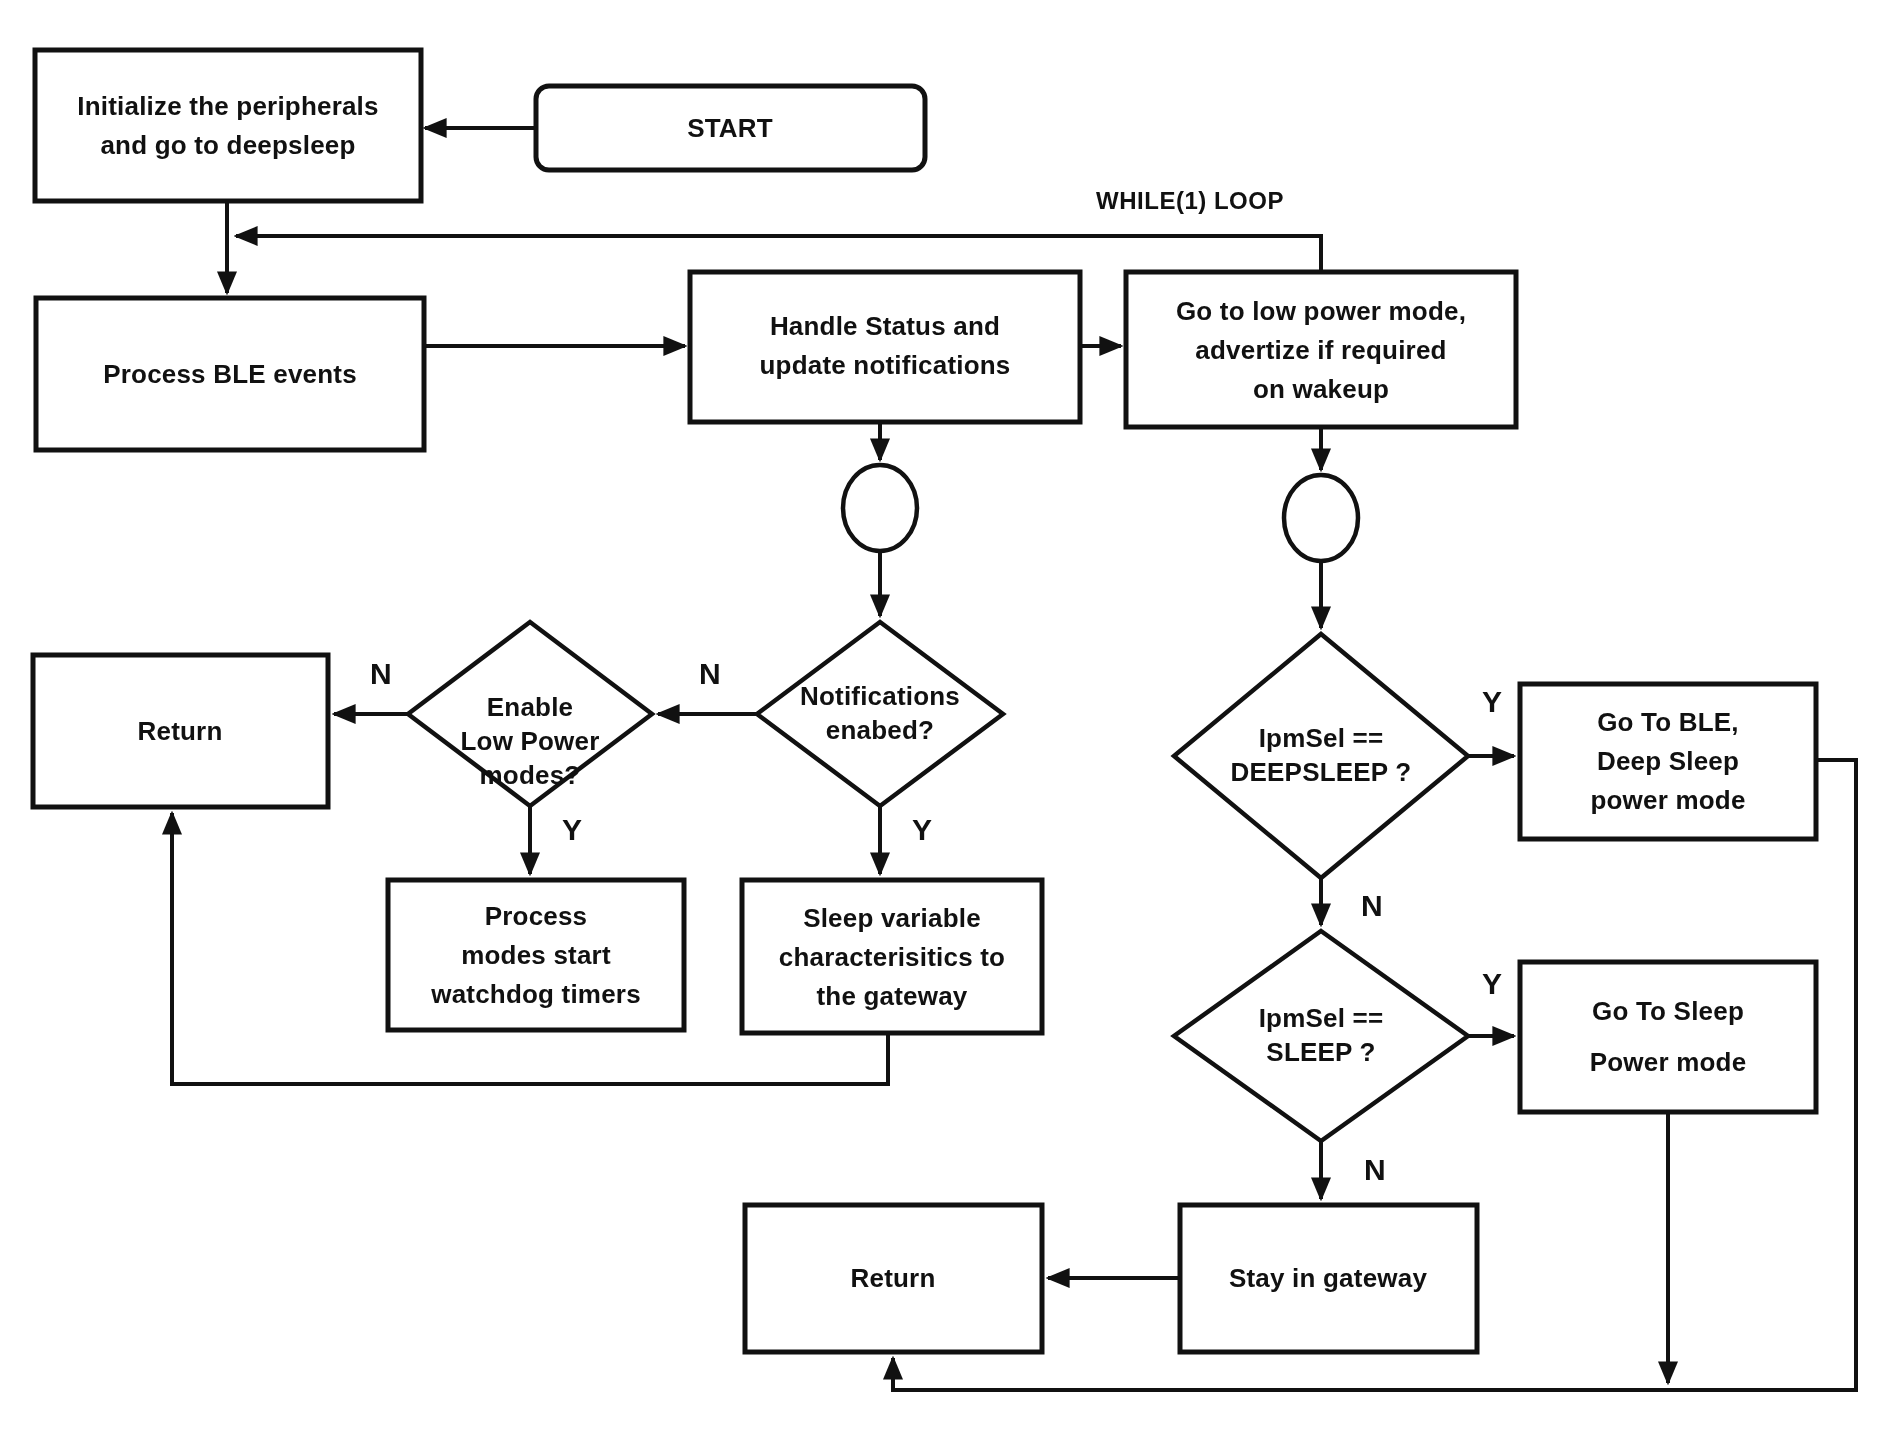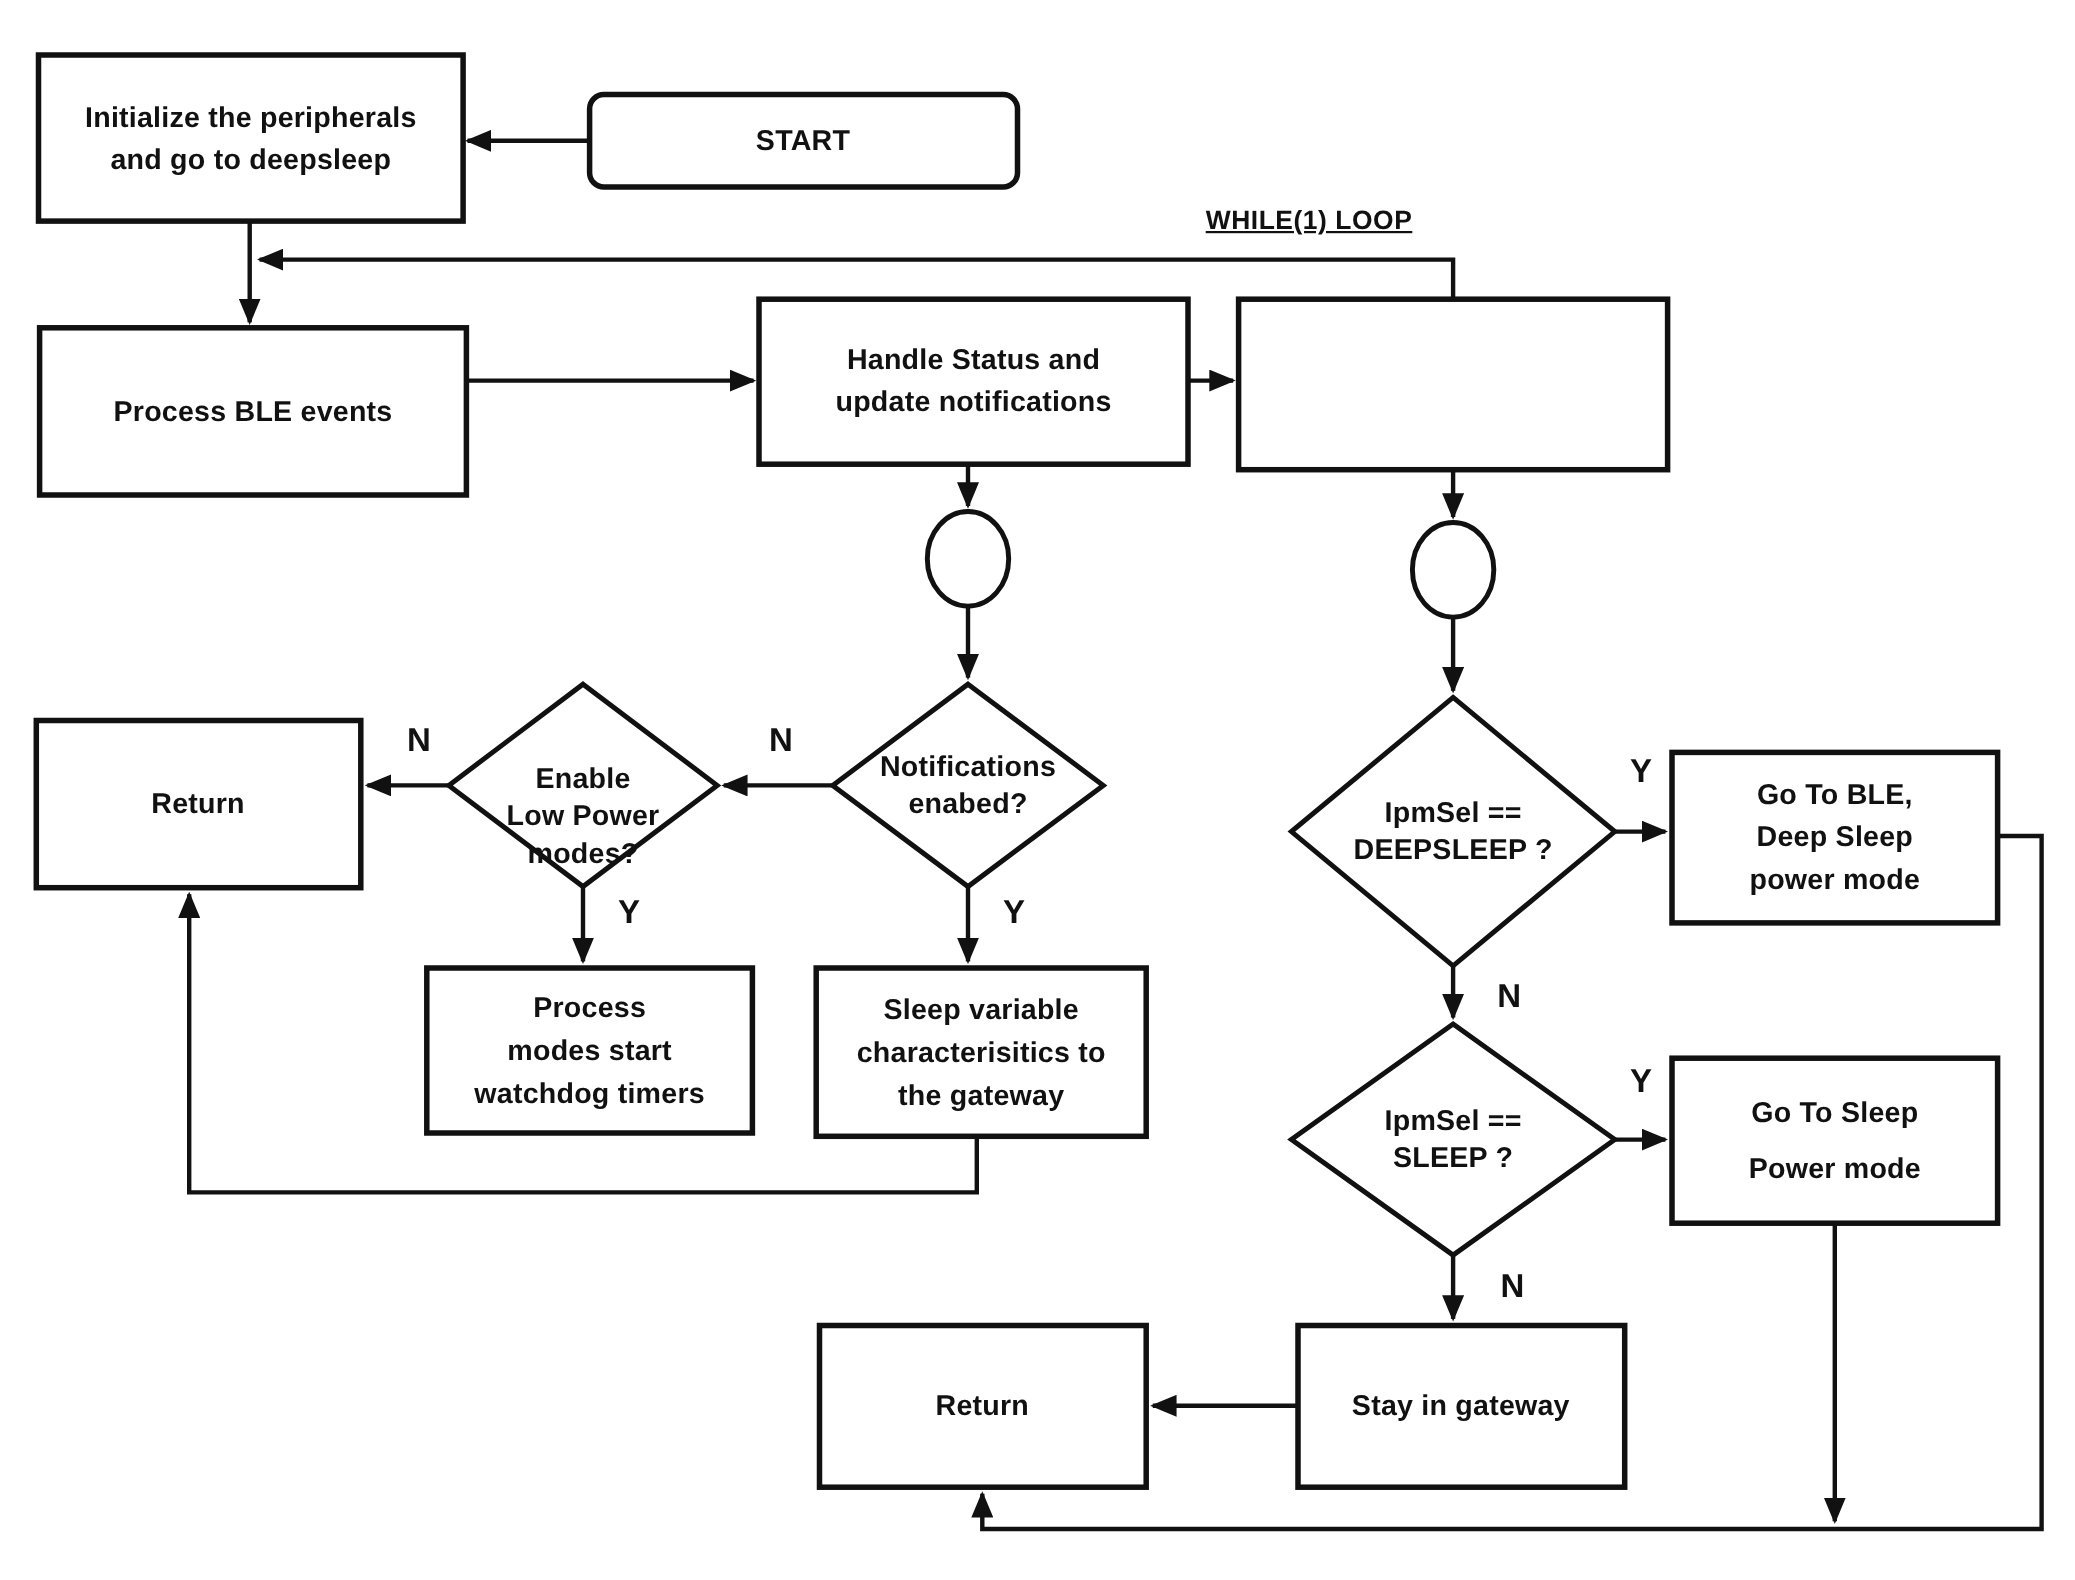--- a/index.html
+++ b/index.html
@@ -22,21 +22,21 @@
     text-align:center;
     font-weight:700;
     font-size:26px;
     line-height:1.5;
     white-space:pre-line;
     letter-spacing:0.2px;
   }
   .lbl.diamond{ line-height:1.3; }
   .lbl.airy{ line-height:1.95; }
   .lbl.branch{ font-size:30px; line-height:1; }
-  .lbl.loop{ font-size:24px; line-height:1; letter-spacing:0.5px;text-decoration:underline; }
+  .lbl.loop{ font-size:24px; line-height:1; letter-spacing:0.5px; }
 </style>
 </head>
 <body>
 
 <div class="stage">
 
   <svg width="1886" height="1436" viewBox="0 0 1886 1436">
     <defs>
       <marker id="arr" viewBox="0 0 6 5" refX="5.4" refY="2.5" markerWidth="6" markerHeight="5" orient="auto-start-reverse">
         <path d="M0,0 L6,2.5 L0,5 Z" fill="var(--ink)"></path>
@@ -92,20 +92,23 @@
     </g>
   </svg>
 
   <div class="lbl" style="left:228px; top:126px;">Initialize the peripherals
 and go to deepsleep</div>
   <div class="lbl" style="left:730px; top:128px;">START</div>
   <div class="lbl loop" style="left:1190px; top:201px;">WHILE(1) LOOP</div>
   <div class="lbl" style="left:230px; top:374px;">Process BLE events</div>
   <div class="lbl" style="left:885px; top:346px;">Handle Status and
 update notifications</div>
+  <div class="lbl" style="left:1321px; top:350px;">Go to low power mode,
+advertize if required
+on wakeup</div>
   <div class="lbl diamond" style="left:880px; top:714px;">Notifications
 enabed?</div>
   <div class="lbl diamond" style="left:530px; top:742px;">Enable
 Low Power
 modes?</div>
   <div class="lbl" style="left:180px; top:731px;">Return</div>
   <div class="lbl" style="left:536px; top:955px;">Process
 modes start
 watchdog timers</div>
   <div class="lbl" style="left:892px; top:957px;">Sleep variable

